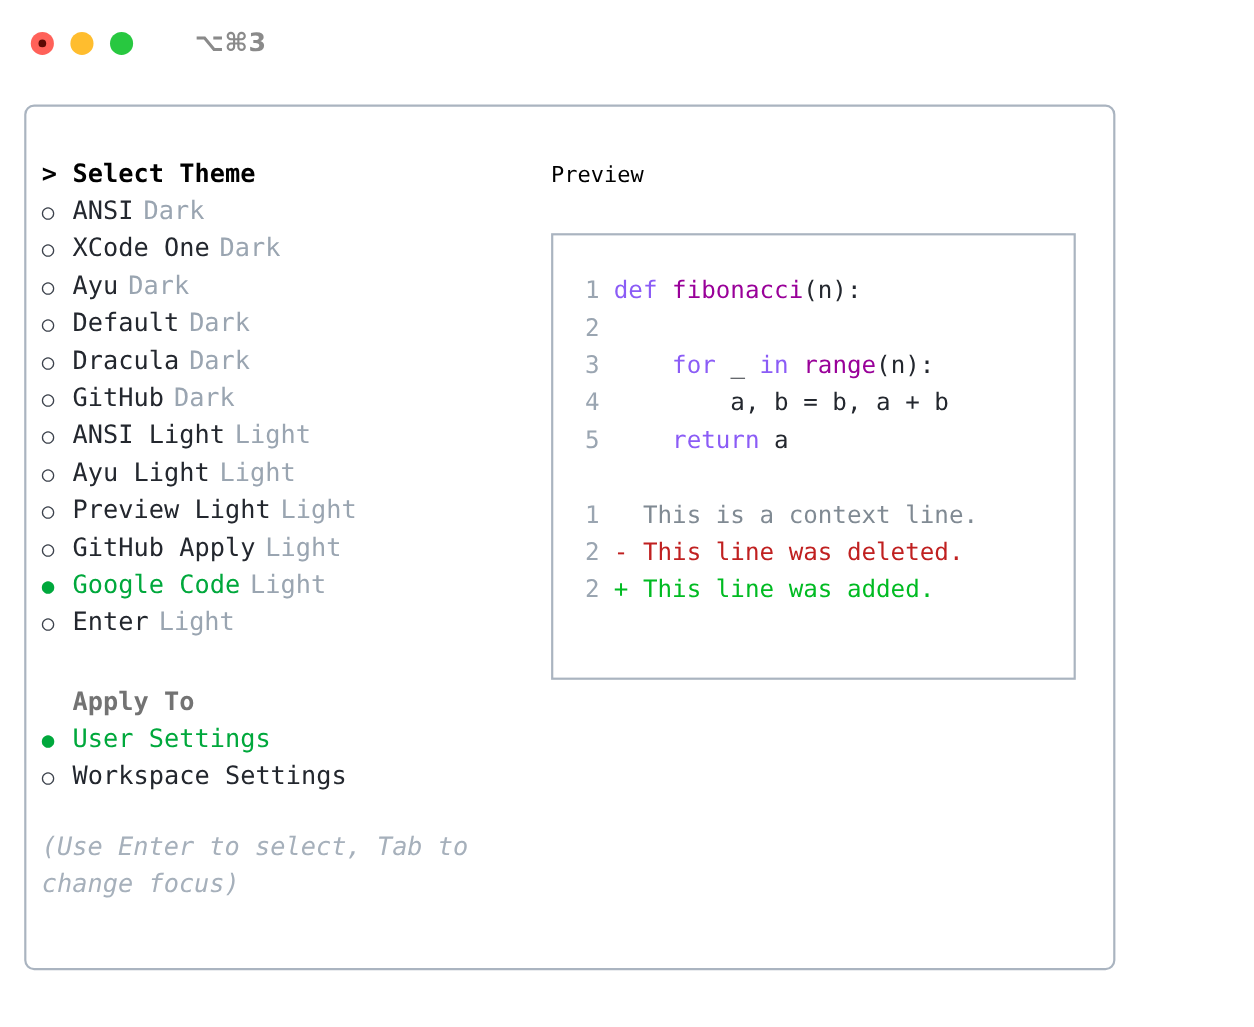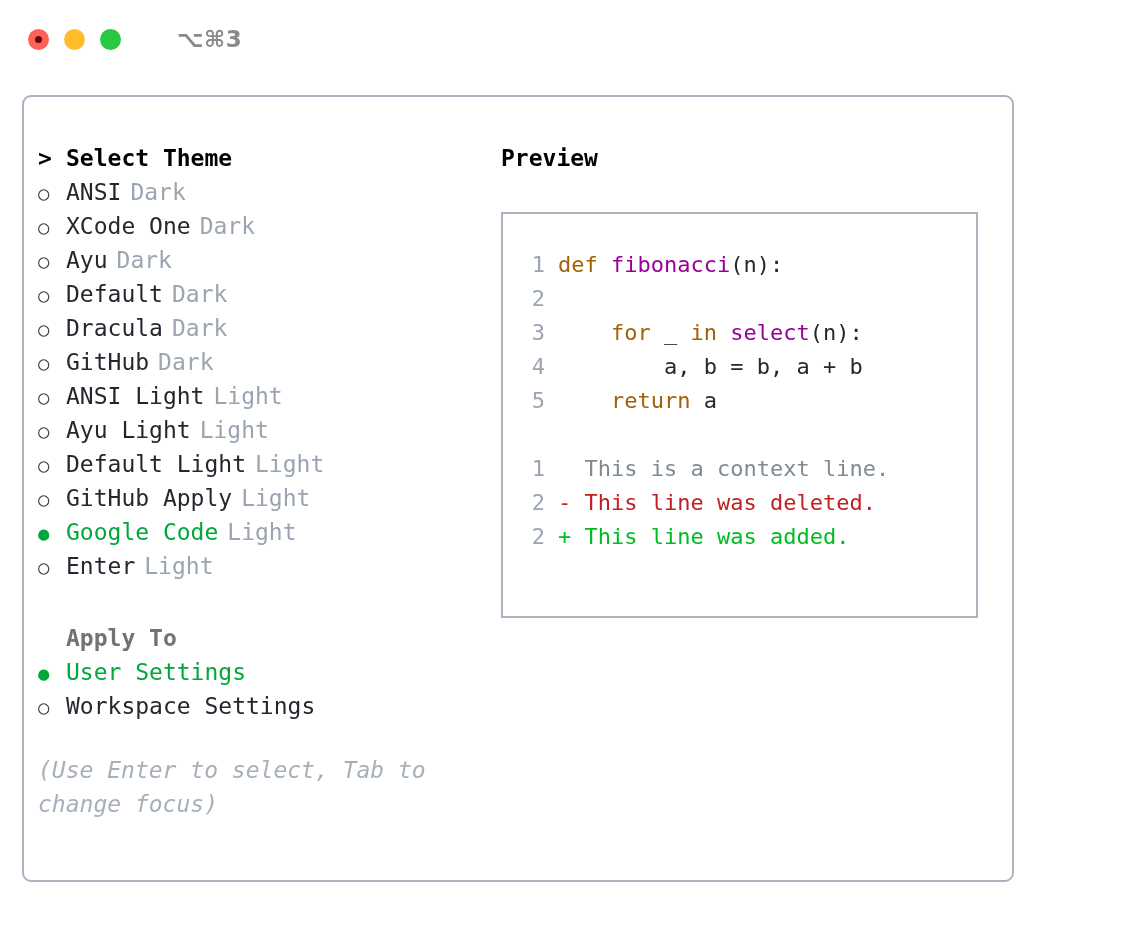--- a/index.html
+++ b/index.html
@@ -154,22 +154,22 @@
   }
 
   
   .right-col {
     position: absolute;
     left: 477px;
     top: 44px;
     width: 500px;
   }
   .preview-title {
-    font-size: 23px;
-    font-weight: 700;
+    font-size: 20px;
+    font-weight: 400;
     color: #000000;
     line-height: 34px;
   }
   .preview-box {
     margin-top: 37px;
     width: 477px;
     height: 406px;
     border: 2px solid #aab4c0;
     background: #ffffff;
     padding: 34px 0 0 0;
@@ -183,21 +183,21 @@
     padding-left: 16px;
   }
   .lineno {
     flex: 0 0 26px;
     text-align: right;
     color: #9aa5b1;
     margin-right: 13px;
   }
   .code-text { color: #23272e; }
 
-  .tok-kw   { color: #a16207; }
+  .tok-kw   { color: #8b5cf6; }
   .tok-fn   { color: #990099; }
   .tok-num  { color: #066666; }
   .tok-pl   { color: #23272e; }
 
   .blankline { height: 34px; }
 
   .diff-ctx { color: #808a93; }
   .diff-del { color: #c02020; }
   .diff-add { color: #00bb22; }
 </style>
@@ -227,21 +227,21 @@
 
         <div id="theme-items">
             <div class="row"><span class="marker dot-off">○</span><span class="item-label">ANSI</span><span class="item-tag">Dark</span></div>
             <div class="row"><span class="marker dot-off">○</span><span class="item-label">XCode One</span><span class="item-tag">Dark</span></div>
             <div class="row"><span class="marker dot-off">○</span><span class="item-label">Ayu</span><span class="item-tag">Dark</span></div>
             <div class="row"><span class="marker dot-off">○</span><span class="item-label">Default</span><span class="item-tag">Dark</span></div>
             <div class="row"><span class="marker dot-off">○</span><span class="item-label">Dracula</span><span class="item-tag">Dark</span></div>
             <div class="row"><span class="marker dot-off">○</span><span class="item-label">GitHub</span><span class="item-tag">Dark</span></div>
             <div class="row"><span class="marker dot-off">○</span><span class="item-label">ANSI Light</span><span class="item-tag">Light</span></div>
             <div class="row"><span class="marker dot-off">○</span><span class="item-label">Ayu Light</span><span class="item-tag">Light</span></div>
-            <div class="row"><span class="marker dot-off">○</span><span class="item-label">Default Light</span><span class="item-tag">Light</span></div>
+            <div class="row"><span class="marker dot-off">○</span><span class="item-label">Preview Light</span><span class="item-tag">Light</span></div>
             <div class="row"><span class="marker dot-off">○</span><span class="item-label">GitHub Apply</span><span class="item-tag">Light</span></div>
             <div class="row selected"><span class="marker dot-on">●</span><span class="item-label">Google Code</span><span class="item-tag">Light</span></div>
             <div class="row"><span class="marker dot-off">○</span><span class="item-label">Enter</span><span class="item-tag">Light</span></div>
           </div>
 
         <div class="section-gap"></div>
 
         <div class="row">
           <span class="group-header">Apply To</span>
         </div>
@@ -253,21 +253,21 @@
 
         <div class="hint">(Use Enter to select, Tab to change focus)</div>
       </div>
 
       <div class="right-col">
         <div class="preview-title">Preview</div>
         <div class="preview-box">
           <div id="code-block">
               <div class="code-line"><span class="lineno">1</span><span class="code-text"><span class="tok-kw">def </span><span class="tok-fn">fibonacci</span><span class="tok-pl">(n):</span></span></div>
               <div class="code-line"><span class="lineno">2</span></div>
-              <div class="code-line"><span class="lineno">3</span><span class="code-text"><span class="tok-pl">    </span><span class="tok-kw">for</span><span class="tok-pl"> _ </span><span class="tok-kw">in</span><span class="tok-pl"> </span><span class="tok-fn">select</span><span class="tok-pl">(n):</span></span></div>
+              <div class="code-line"><span class="lineno">3</span><span class="code-text"><span class="tok-pl">    </span><span class="tok-kw">for</span><span class="tok-pl"> _ </span><span class="tok-kw">in</span><span class="tok-pl"> </span><span class="tok-fn">range</span><span class="tok-pl">(n):</span></span></div>
               <div class="code-line"><span class="lineno">4</span><span class="code-text"><span class="tok-pl">        a, b = b, a + b</span></span></div>
               <div class="code-line"><span class="lineno">5</span><span class="code-text"><span class="tok-pl">    </span><span class="tok-kw">return</span><span class="tok-pl"> a</span></span></div>
             </div>
           <div class="blankline"></div>
           <div id="diff-block">
               <div class="code-line"><span class="lineno">1</span><span class="diff-ctx">  This is a context line.</span></div>
               <div class="code-line"><span class="lineno">2</span><span class="diff-del">- This line was deleted.</span></div>
               <div class="code-line"><span class="lineno">2</span><span class="diff-add">+ This line was added.</span></div>
             </div>
         </div>

